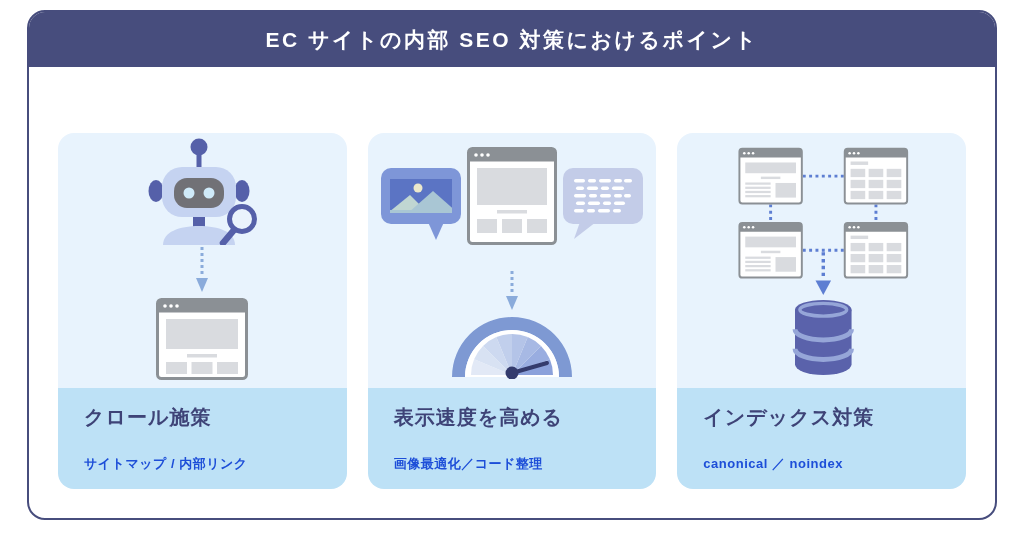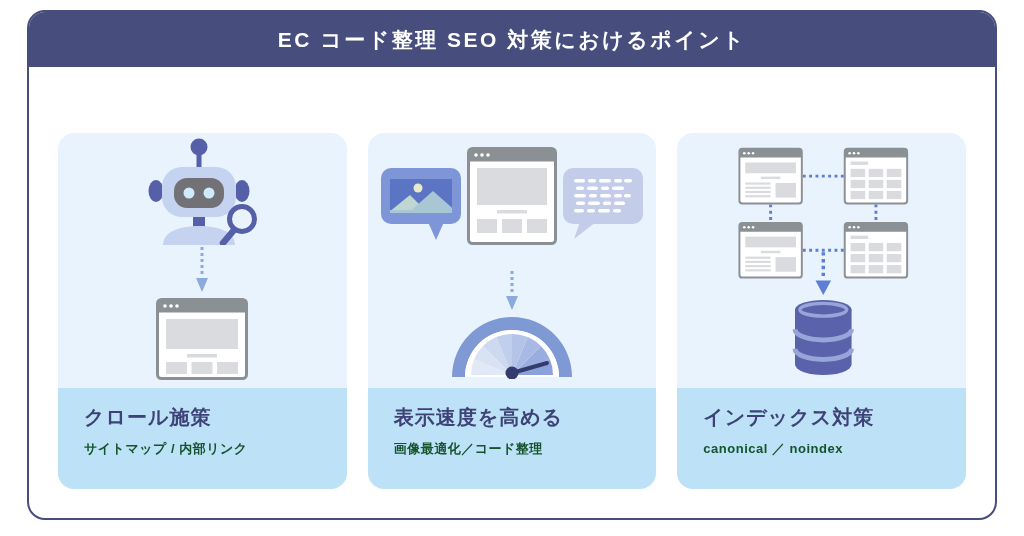--- a/index.html
+++ b/index.html
@@ -7,38 +7,38 @@
   .stage { position:relative; width:1024px; height:536px; background:#ffffff; overflow:hidden; }
   .card { position:absolute; left:27px; top:10px; width:970px; height:510px; background:#ffffff;
           border:2px solid #474d7d; border-radius:18px; overflow:hidden; }
   .banner { height:55px; background:#474d7d; display:flex; align-items:center; justify-content:center; }
   .banner-title { color:#ffffff; font-size:21px; font-weight:700; letter-spacing:2.5px; }
   .panels { display:flex; gap:21px; padding:8px 29px; margin-top:58px; }
   .panel { flex:1; height:356px; border-radius:16px; overflow:hidden; display:flex; flex-direction:column; }
   .panel-art { flex:1; background:#e8f3fd; position:relative; display:flex; flex-direction:column; align-items:center; }
   .panel-footer { background:#bde1f6; height:101px; padding:16px 26px 0 26px; }
   .panel-title { color:#3e4377; font-size:20px; font-weight:700; letter-spacing:1px; }
-  .panel-sub { color:#14532d; font-size:13px; font-weight:700; letter-spacing:0.5px; margin-top:9px; }
+  .panel-sub { color:#1d4ed8; font-size:13px; font-weight:700; letter-spacing:0.5px; margin-top:24px; }
   .p1-robot { margin-top:4px; }
   .p1-arrow { margin-top:2px; }
   .p1-browser { margin-top:5px; }
   .p2-scene { position:absolute; inset:0; }
   .p3-row { display:flex; justify-content:center; align-items:flex-start; gap:5px; margin-top:14px; }
   .p3-bubble { margin-top:20px; }
   .p3-arrow { margin-top:26px; }
   .p3-gauge { margin-top:0px; }
 </style>
 </head>
 <body>
 
 <div class="stage">
   <div class="card">
 
     <div class="banner">
-      <div class="banner-title">EC コード整理 SEO 対策におけるポイント</div>
+      <div class="banner-title">EC サイトの内部 SEO 対策におけるポイント</div>
     </div>
 
     <div class="panels">
 
       <div class="panel">
         <div class="panel-art">
           <svg class="p1-robot" width="126" height="108" viewBox="0 0 126 108">
             <circle cx="60" cy="10" r="8.5" fill="#5560a9"></circle>
             <rect x="57.5" y="15" width="5" height="15" fill="#5560a9"></rect>
             <ellipse cx="17" cy="54" rx="7.5" ry="11" fill="#5560a9"></ellipse>

